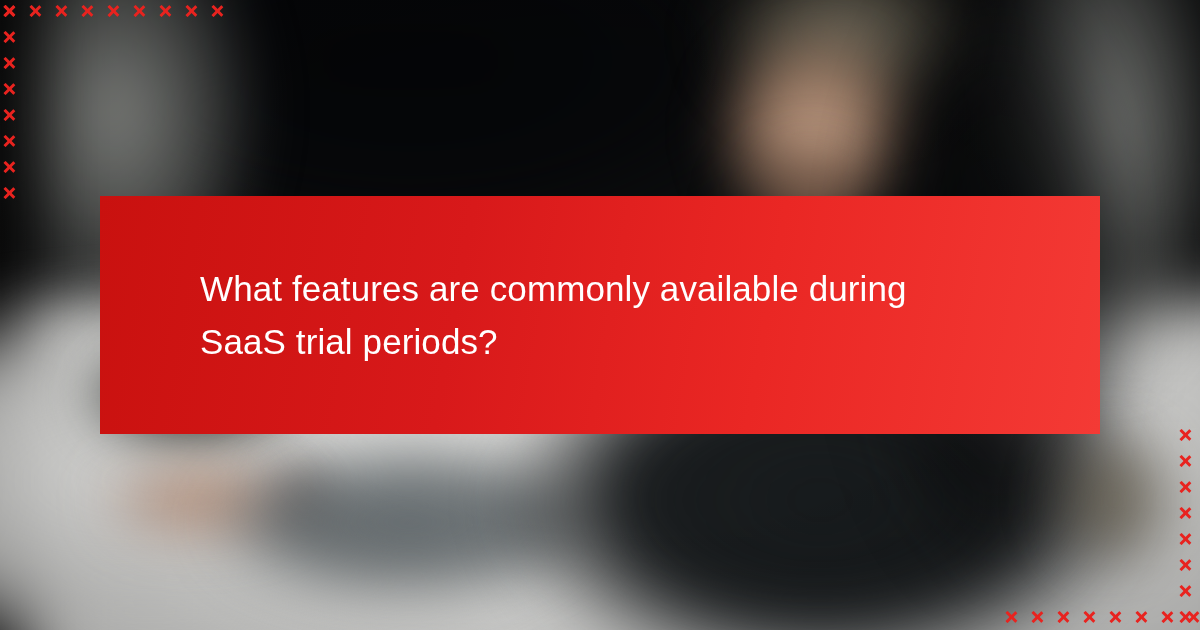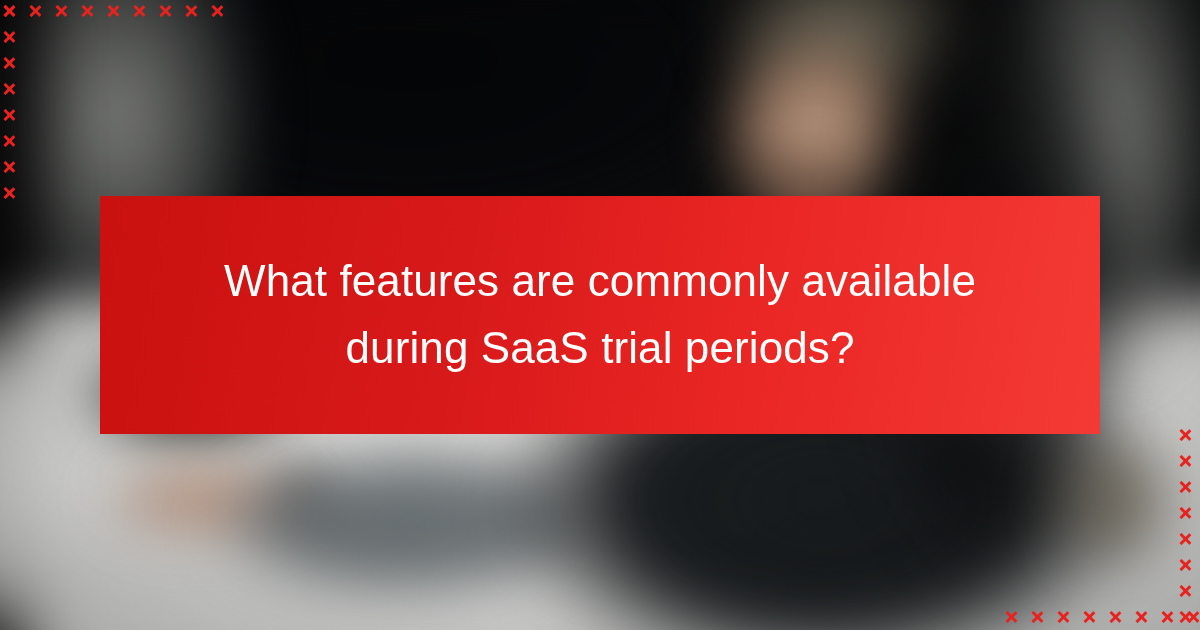--- a/index.html
+++ b/index.html
@@ -154,24 +154,23 @@
     display: flex;
     align-items: center;
     justify-content: center;
     box-sizing: border-box;
     padding: 0 60px;
   }
   .banner-title {
     margin: 0;
     color: #ffffff;
     font-family: "Liberation Sans", sans-serif;
-    font-size: 44px;
+    font-size: 35px;
     font-weight: 400;
     line-height: 1.52;
-    text-align: center;
     letter-spacing: 0.1px;
     max-width: 800px;
   }
 </style>
 <style>.x-mark::before,.x-mark::after{background:#e8231f;}</style></head>
 <body>
 
 <div id="canvas">
 
   <div class="bg">

